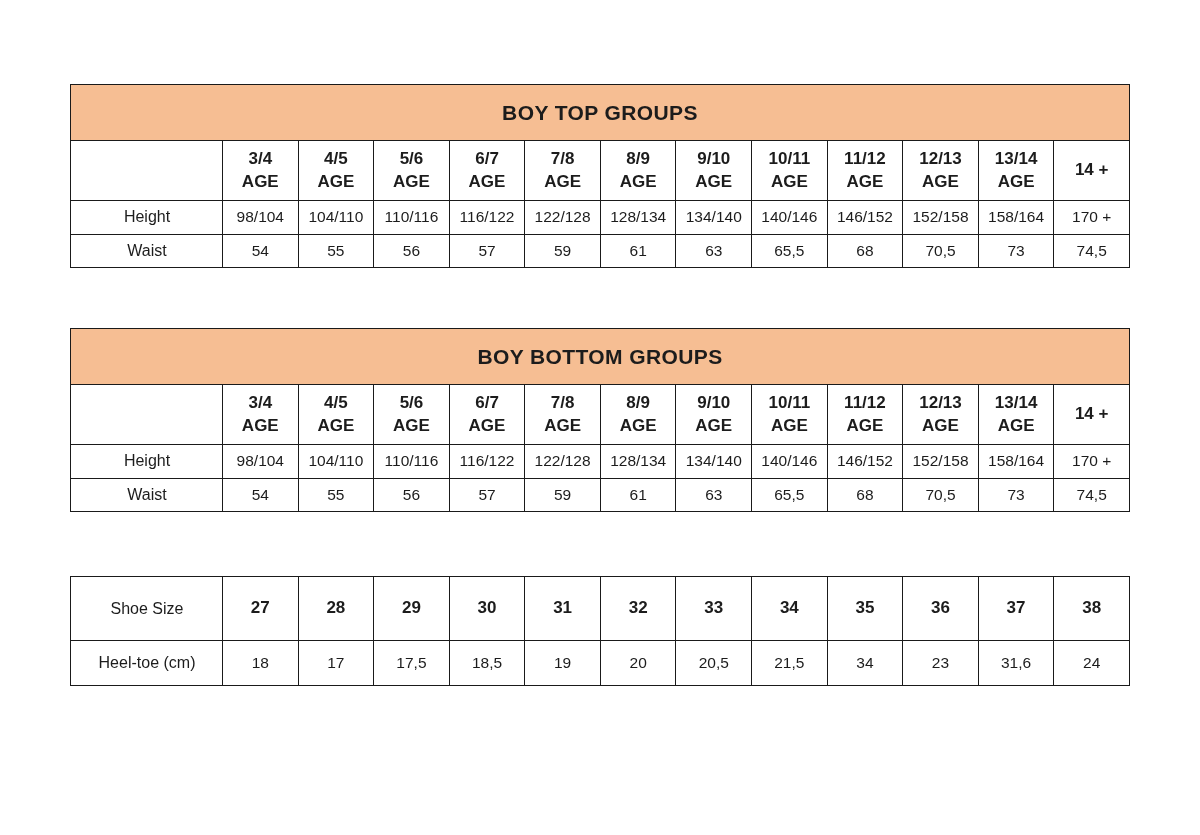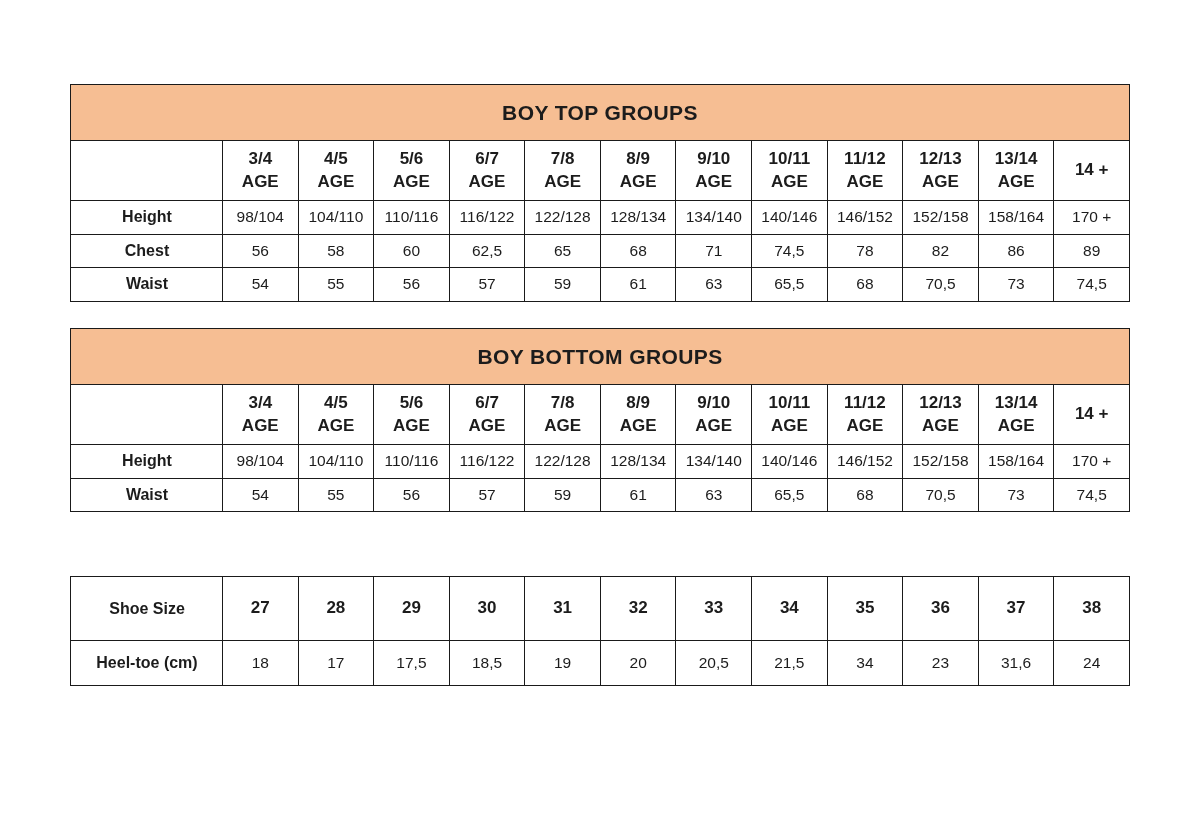--- a/index.html
+++ b/index.html
@@ -39,21 +39,21 @@
   td.age-cell {
     height: 60px;
     font-weight: bold;
     font-size: 17px;
     line-height: 1.3;
     white-space: pre-line;
   }
   td.label-cell {
     text-align: left;
     padding-left: 1px;
-    font-weight: bold;
+    font-weight: normal;
     font-size: 16px;
   }
   tr.data-row td { height: 33.5px; }
   td.value-cell  { font-size: 15.5px; font-weight: normal; }
 
   
   #table-shoes td.age-cell   { height: 64px; white-space: normal; margin-left: 36px; }
   #table-shoes tr.data-row td { height: 45px; }
 </style>
 </head>
@@ -101,35 +101,20 @@
         <td class="value-cell">110/116</td>
         <td class="value-cell">116/122</td>
         <td class="value-cell">122/128</td>
         <td class="value-cell">128/134</td>
         <td class="value-cell">134/140</td>
         <td class="value-cell">140/146</td>
         <td class="value-cell">146/152</td>
         <td class="value-cell">152/158</td>
         <td class="value-cell">158/164</td>
         <td class="value-cell">170 +</td>
-      </tr>
-      <tr class="data-row">
-        <td class="label-cell">Chest</td>
-        <td class="value-cell">56</td>
-        <td class="value-cell">58</td>
-        <td class="value-cell">60</td>
-        <td class="value-cell">62,5</td>
-        <td class="value-cell">65</td>
-        <td class="value-cell">68</td>
-        <td class="value-cell">71</td>
-        <td class="value-cell">74,5</td>
-        <td class="value-cell">78</td>
-        <td class="value-cell">82</td>
-        <td class="value-cell">86</td>
-        <td class="value-cell">89</td>
       </tr>
       <tr class="data-row">
         <td class="label-cell">Waist</td>
         <td class="value-cell">54</td>
         <td class="value-cell">55</td>
         <td class="value-cell">56</td>
         <td class="value-cell">57</td>
         <td class="value-cell">59</td>
         <td class="value-cell">61</td>
         <td class="value-cell">63</td>

